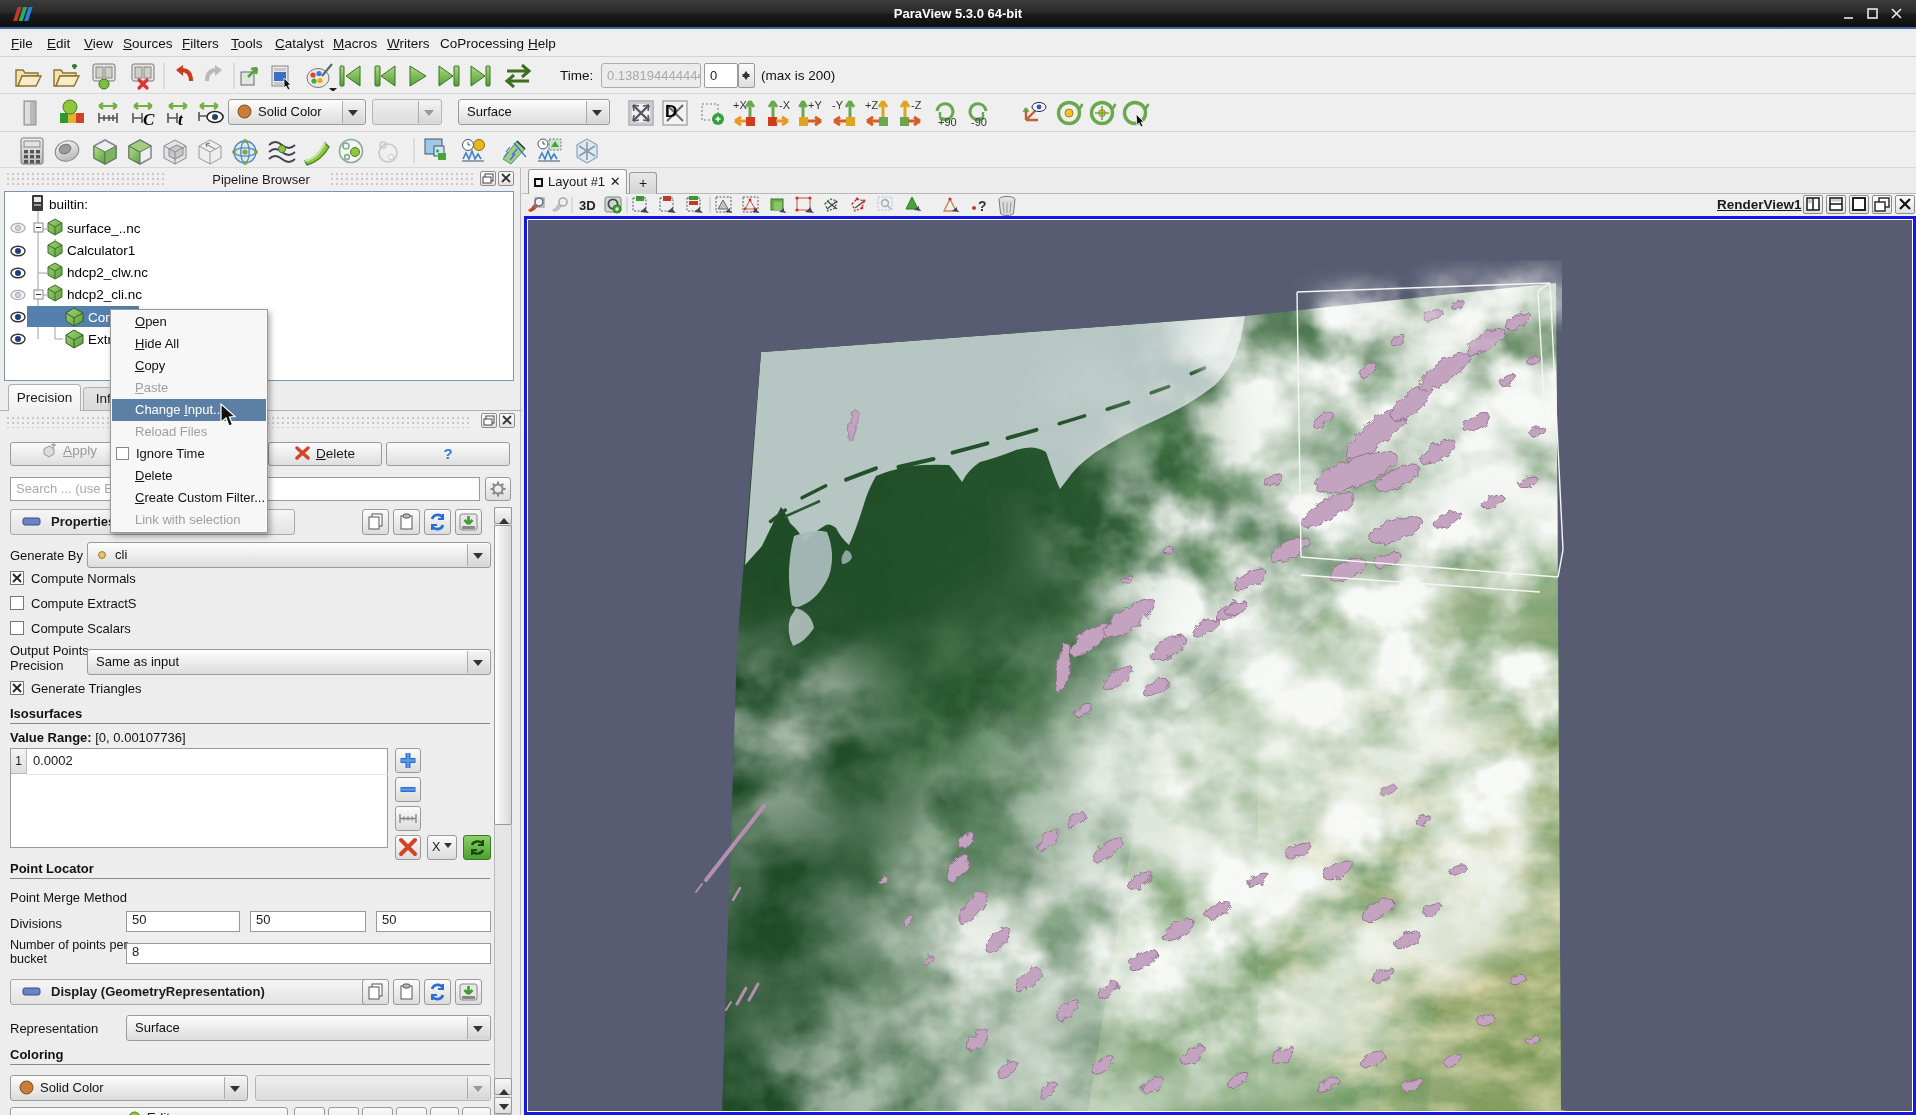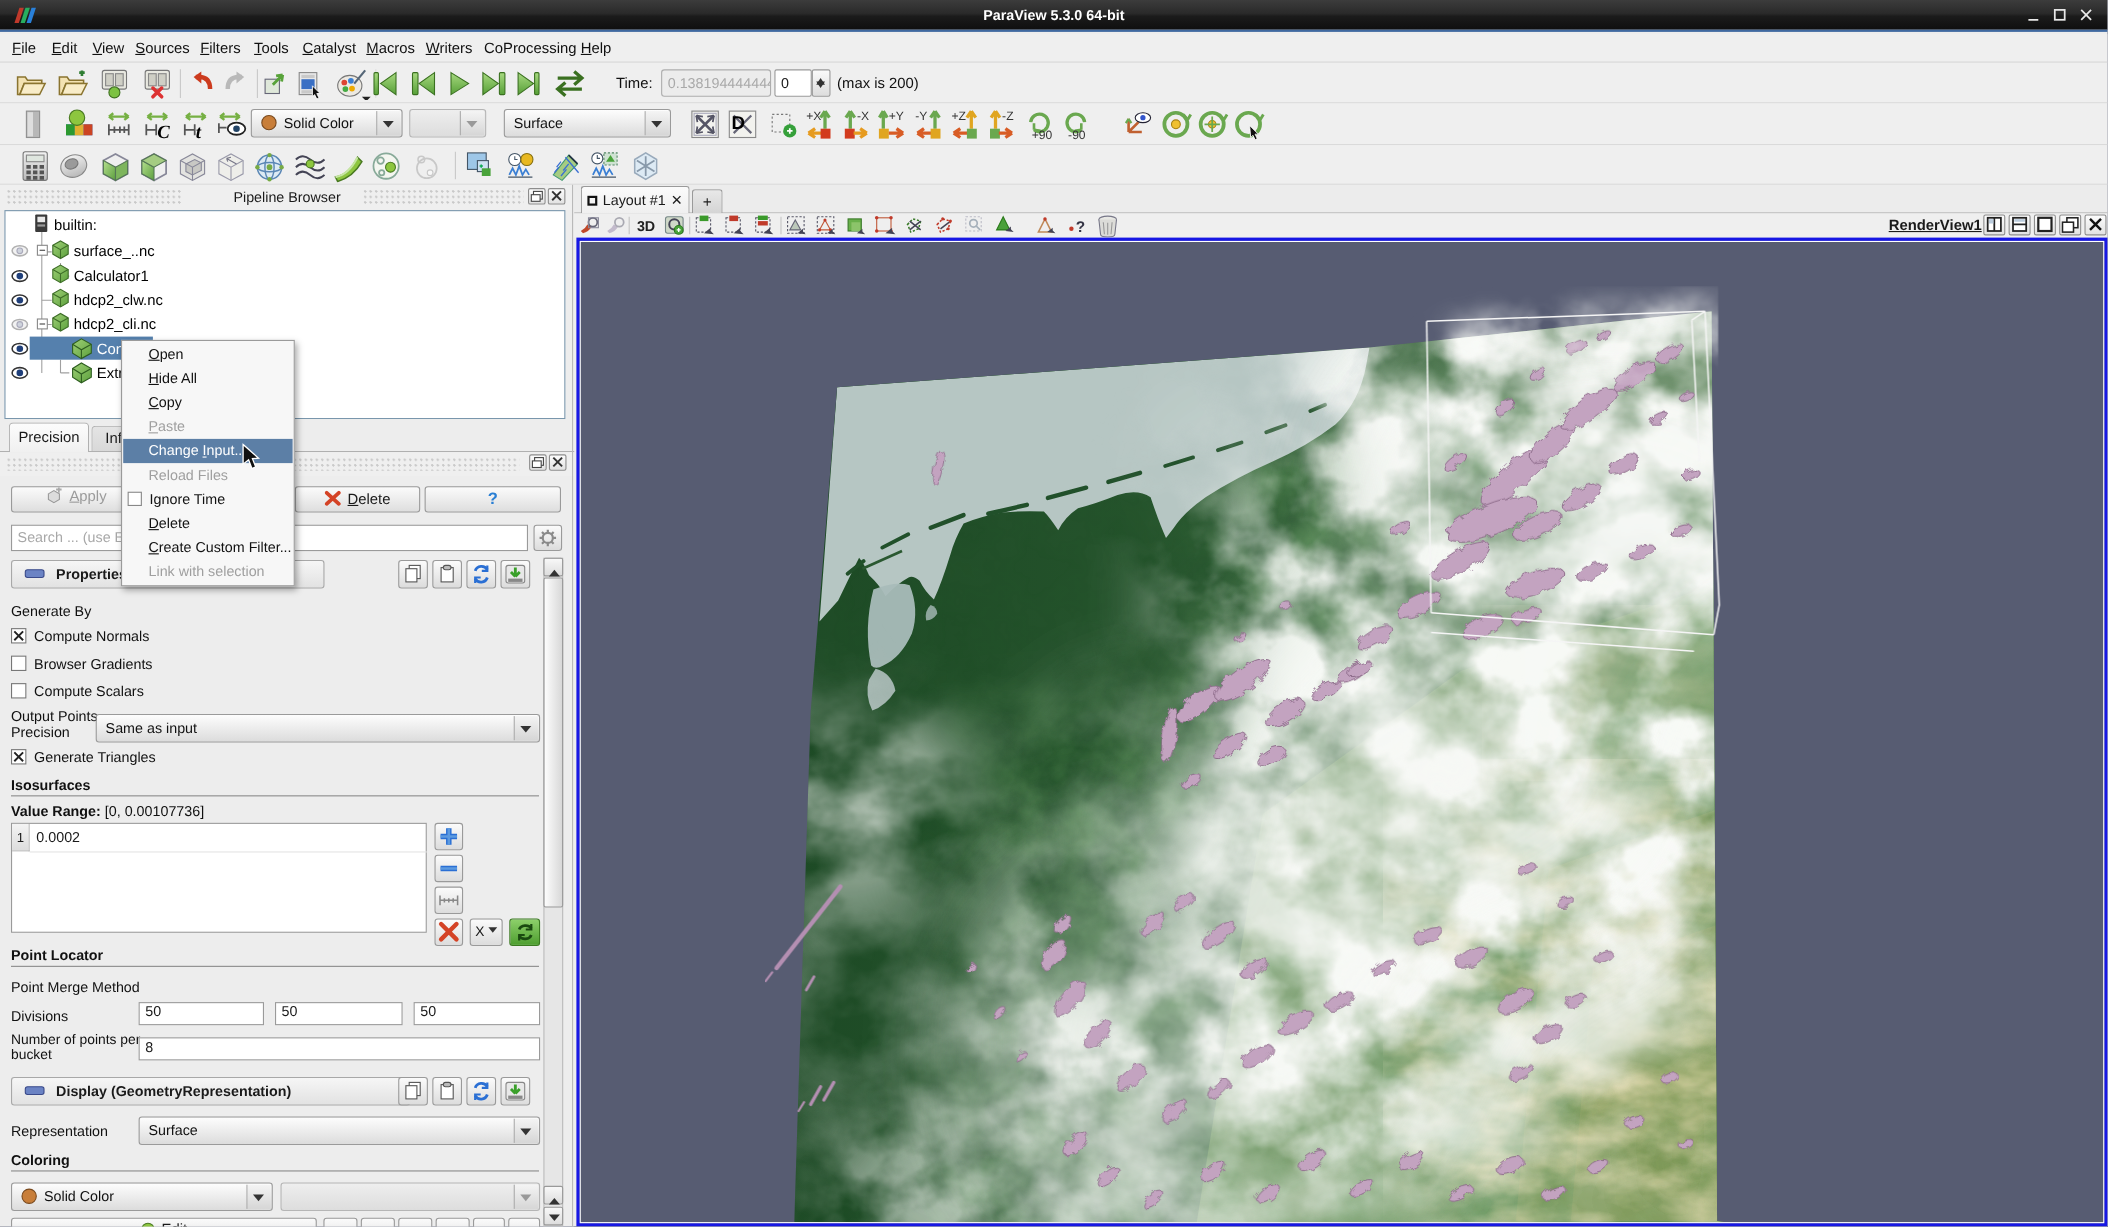--- a/index.html
+++ b/index.html
@@ -606,27 +606,30 @@
         <path d="M7 9 a6 6 0 0 1 11 -1 M18 15 a6 6 0 0 1 -11 1" fill="none" stroke="#2a6fd4" stroke-width="2.6"></path>
         <path d="M18 4 l0 5 l-5 0 M7 20 l0 -5 l5 0" fill="none" stroke="#2a6fd4" stroke-width="2"></path>
       </svg></div>
   <div class="sbtn" style="left:455px;top:76px"><svg width="25" height="24">
         <rect x="4" y="4" width="17" height="16" rx="2" fill="#e8e8e8" stroke="#888"></rect>
         <path d="M12.5 6 l0 8 M12.5 14 l-4 -4 M12.5 14 l4 -4" stroke="#3aa02a" stroke-width="2.6" fill="none"></path>
         <rect x="6" y="16" width="13" height="3" fill="#888"></rect>
       </svg></div>
 
   <div class="lbl" style="left:10px;top:115px">Generate By</div>
+  <div class="combo" style="left:87px;top:109px;width:404px"><svg width="12" height="12" style="vertical-align:-2px;margin-right:7px">
+        <circle cx="6" cy="6" r="3.4" fill="#e8c468" stroke="#9a7a28"></circle>
+      </svg>cli<div class="arr"></div></div>
 
   <div class="chk" style="left:10px;top:138px"><svg width="12" height="12">
         <path d="M2 2 L10 10 M10 2 L2 10" stroke="#222" stroke-width="1.8"></path>
       </svg></div>
   <div class="lbl" style="left:31px;top:138px">Compute Normals</div>
   <div class="chk" style="left:10px;top:163px"></div>
-  <div class="lbl" style="left:31px;top:163px">Browser Gradients</div>
+  <div class="lbl" style="left:31px;top:163px">Compute ExtractS</div>
   <div class="chk" style="left:10px;top:188px"></div>
   <div class="lbl" style="left:31px;top:188px">Compute Scalars</div>
   <div class="lbl" style="left:10px;top:210px">Output Points<br>Precision</div>
   <div class="combo" style="left:87px;top:216px;width:404px">Same as input<div class="arr"></div></div>
   <div class="chk" style="left:10px;top:248px"><svg width="12" height="12">
         <path d="M2 2 L10 10 M10 2 L2 10" stroke="#222" stroke-width="1.8"></path>
       </svg></div>
   <div class="lbl" style="left:31px;top:248px">Generate Triangles</div>
   <div class="lbl bold" style="left:10px;top:273px">Isosurfaces</div>
   <div class="hr" style="left:10px;top:290px;width:480px"></div>

